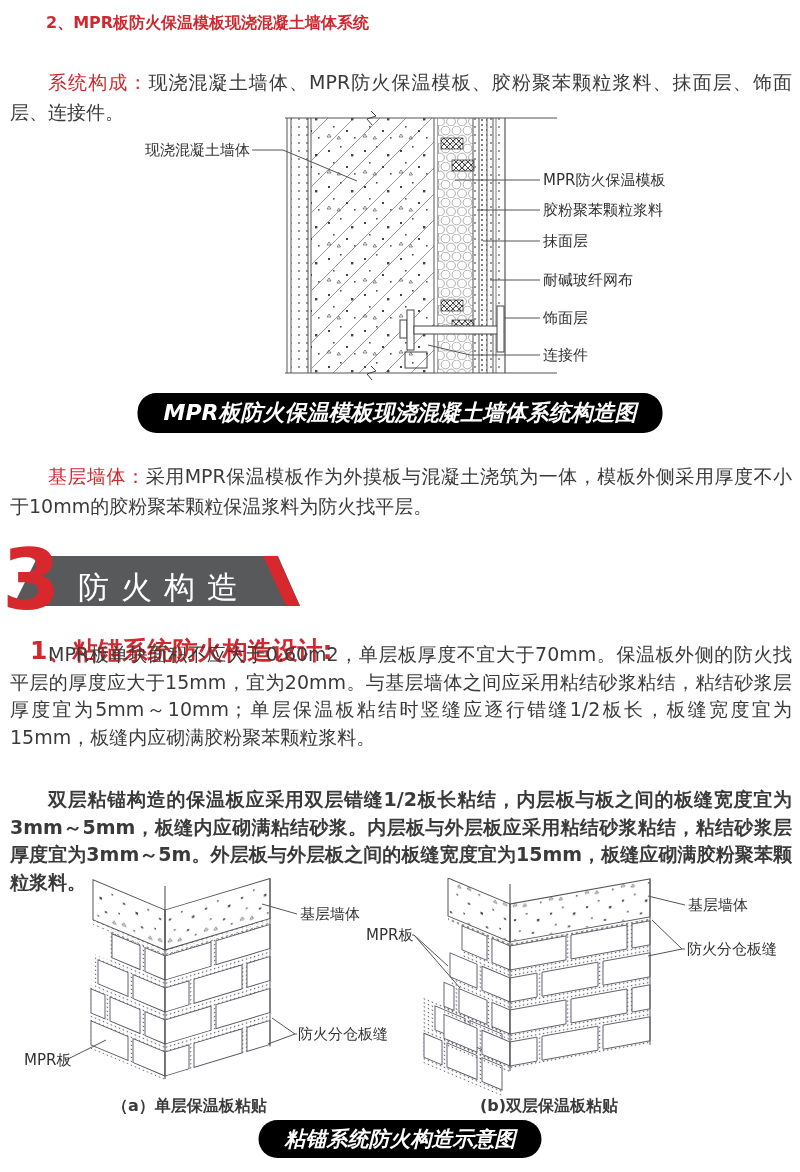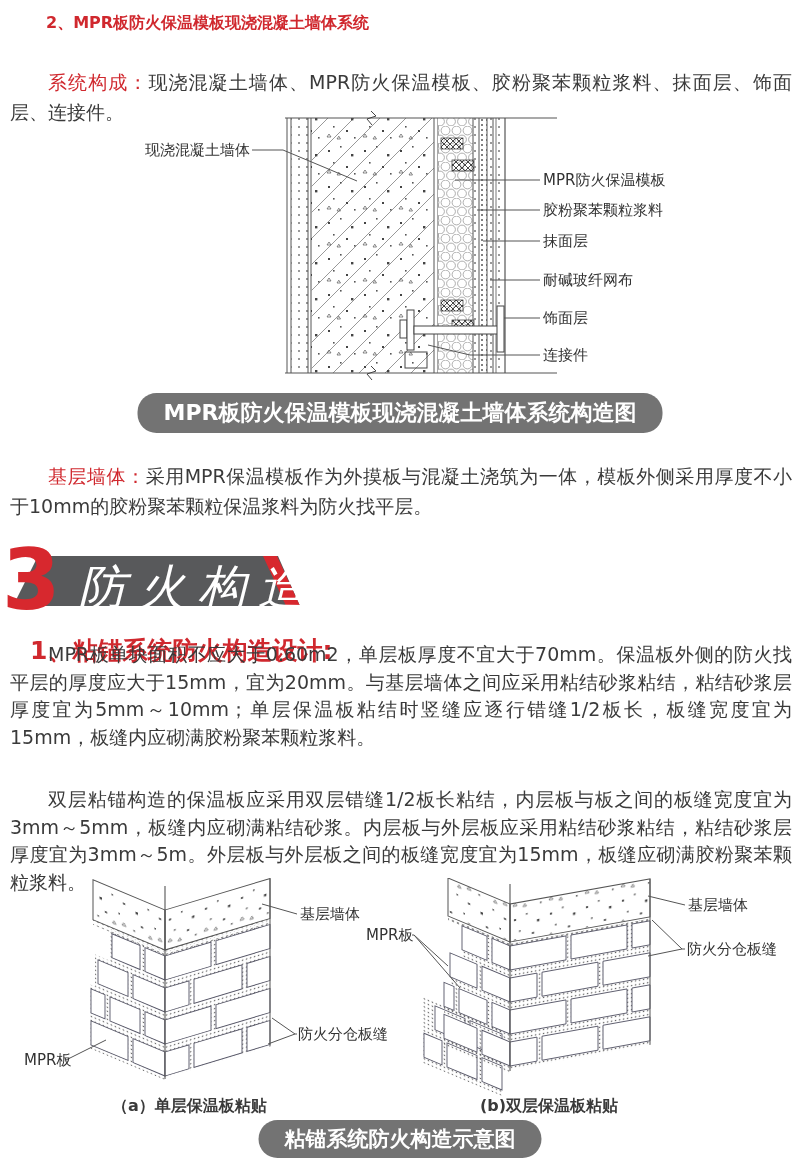--- a/index.html
+++ b/index.html
@@ -14,46 +14,46 @@
     font-size:16px;font-weight:bold;color:#d0282e;line-height:26px;
   }
   .para{
     position:absolute;left:10px;width:782px;
     font-size:19px;line-height:30px;text-indent:2em;color:#3a3a3a;
     text-align:justify;
   }
   #para-composition{top:48px;}
   #para-process{top:442px;}
   #para-design1{top:622px;line-height:27.5px;}
-  #para-design2{top:767px;line-height:27.5px;}
+  #para-design2{top:767px;line-height:27.5px;font-weight:bold;}
   .badge{
     position:absolute;left:50%;transform:translateX(-50%);
-    background:#737373;color:#ffffff;font-weight:bold;
-    border-radius:19px;padding:5px 26px;white-space:nowrap;
+    background:#000000;color:#ffffff;font-weight:bold;
+    border-radius:19px;padding:5px 26px;white-space:nowrap;font-style:italic;
   }
   #badge-wall{top:393px;font-size:22px;}
   #badge-anchor{top:1120px;font-size:21px;}
   #banner3{position:absolute;left:0;top:546px;width:330px;height:72px;}
   #banner3 .gray-shape{
     position:absolute;left:0;top:0;width:330px;height:72px;
     background:#58595b;
     clip-path:polygon(38px 10px,278px 10px,300px 60px,13px 60px);
   }
   #banner3 .red-slice{
     position:absolute;left:0;top:0;width:330px;height:72px;
     background:#d7282e;
     clip-path:polygon(263px 10px,277px 10px,300px 60px,286px 60px);
   }
   #banner3 .big3{
     position:absolute;left:2px;top:-8px;font-size:84px;line-height:84px;
     font-weight:bold;color:#d7282e;
   }
   #banner3 .banner-text{
-    position:absolute;left:78px;top:21px;font-size:48px;line-height:40px;
-    color:#ffffff;letter-spacing:12px;white-space:nowrap;font-style:italic;
+    position:absolute;left:78px;top:21px;font-size:31px;line-height:40px;
+    color:#ffffff;letter-spacing:12px;white-space:nowrap;
   }
   .subhead{
     position:absolute;left:30px;top:634px;
     font-size:25px;font-weight:bold;color:#d0282e;
   }
   svg{position:absolute;left:0;display:block;}
   #wall-svg{top:108px;}
   #anchor-svg{top:878px;}
   svg text{font-family:"DejaVu Sans","Liberation Sans",sans-serif;fill:#333333;}
   .lbl{font-size:15px;}

